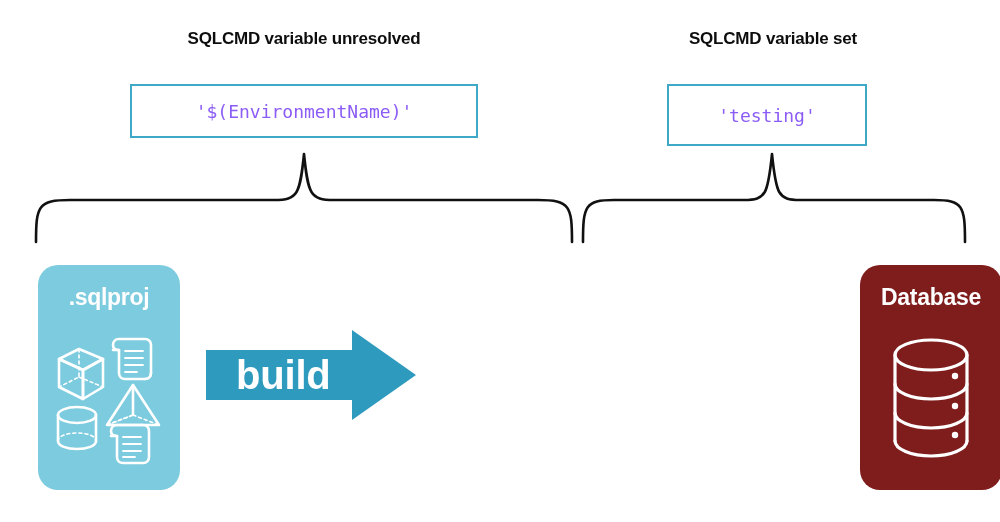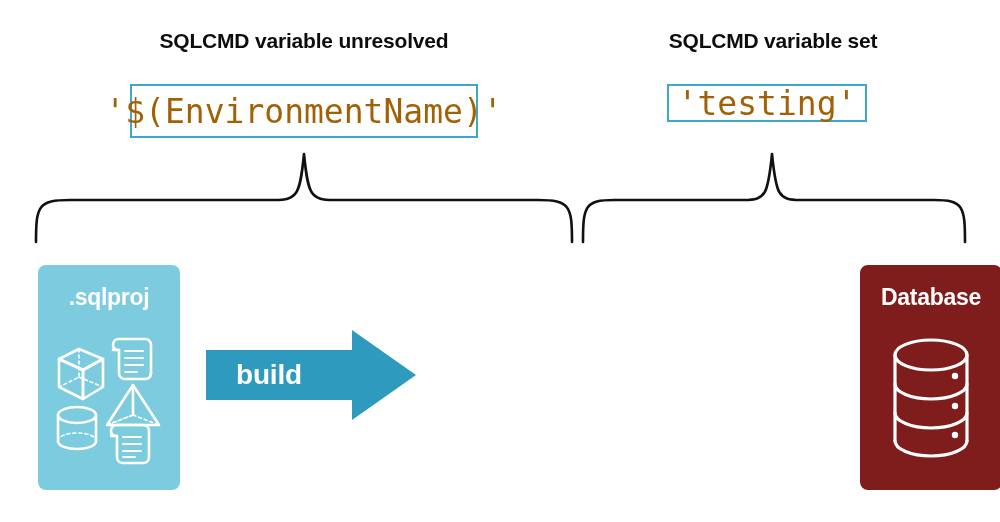--- a/index.html
+++ b/index.html
@@ -18,66 +18,66 @@
     height: 522px;
     background: #ffffff;
     overflow: hidden;
   }
 
   
   .heading {
     position: absolute;
     font-family: "Liberation Sans", sans-serif;
     font-weight: bold;
-    font-size: 21px;
+    font-size: 17px;
     color: #0d0d0d;
     letter-spacing: -0.2px;
     text-align: center;
     white-space: nowrap;
   }
   #heading-unresolved { left: 36px;  top: 29px; width: 536px; }
   #heading-set        { left: 583px; top: 29px; width: 380px; text-align: center; }
 
   
   .code-box {
     position: absolute;
     box-sizing: border-box;
     background: #ffffff;
     border: 2px solid #3FA8C6;
     display: flex;
     align-items: center;
     justify-content: center;
   }
   .code-box .code-text {
     font-family: "DejaVu Sans Mono", "Liberation Mono", monospace;
-    font-size: 33px;
-    color: #a16207;
+    font-size: 18px;
+    color: #8b5cf6;
     letter-spacing: 0px;
     white-space: pre;
   }
   #code-box-unresolved { left: 130px; top: 84px; width: 348px; height: 54px; }
-  #code-box-set        { left: 667px; top: 84px; width: 200px; height: 38px; }
+  #code-box-set        { left: 667px; top: 84px; width: 200px; height: 62px; }
 
   
   .brace-svg {
     position: absolute;
     top: 148px;
     height: 96px;
     overflow: visible;
   }
   #brace-left  { left: 30px;  width: 548px; }
   #brace-right { left: 578px; width: 392px; }
 
   
   .stage-card {
     position: absolute;
     top: 265px;
     width: 142px;
     height: 225px;
-    border-radius: 8px;
+    border-radius: 20px;
     box-sizing: border-box;
   }
   #stage-sqlproj  { left: 38px;  background: #7CCBDE; }
   #stage-dacpac   { left: 428px; background: #2E9BBE; }
   #stage-database { left: 818px; background: #7f1d1d; margin-left: 42px; }
 
   .stage-label {
     position: absolute;
     top: 19px;
     left: 0;
@@ -112,21 +112,21 @@
   .arrow-text {
     position: absolute;
     top: 0;
     left: 0;
     width: 100%;
     height: 90px;
     display: flex;
     align-items: center;
     font-family: "Liberation Sans", sans-serif;
     font-weight: bold;
-    font-size: 28px;
+    font-size: 40px;
     color: #ffffff;
     letter-spacing: -0.2px;
     padding-left: 30px;
     box-sizing: border-box;
     pointer-events: none;
   }
 </style>
 </head>
 <body>
 

